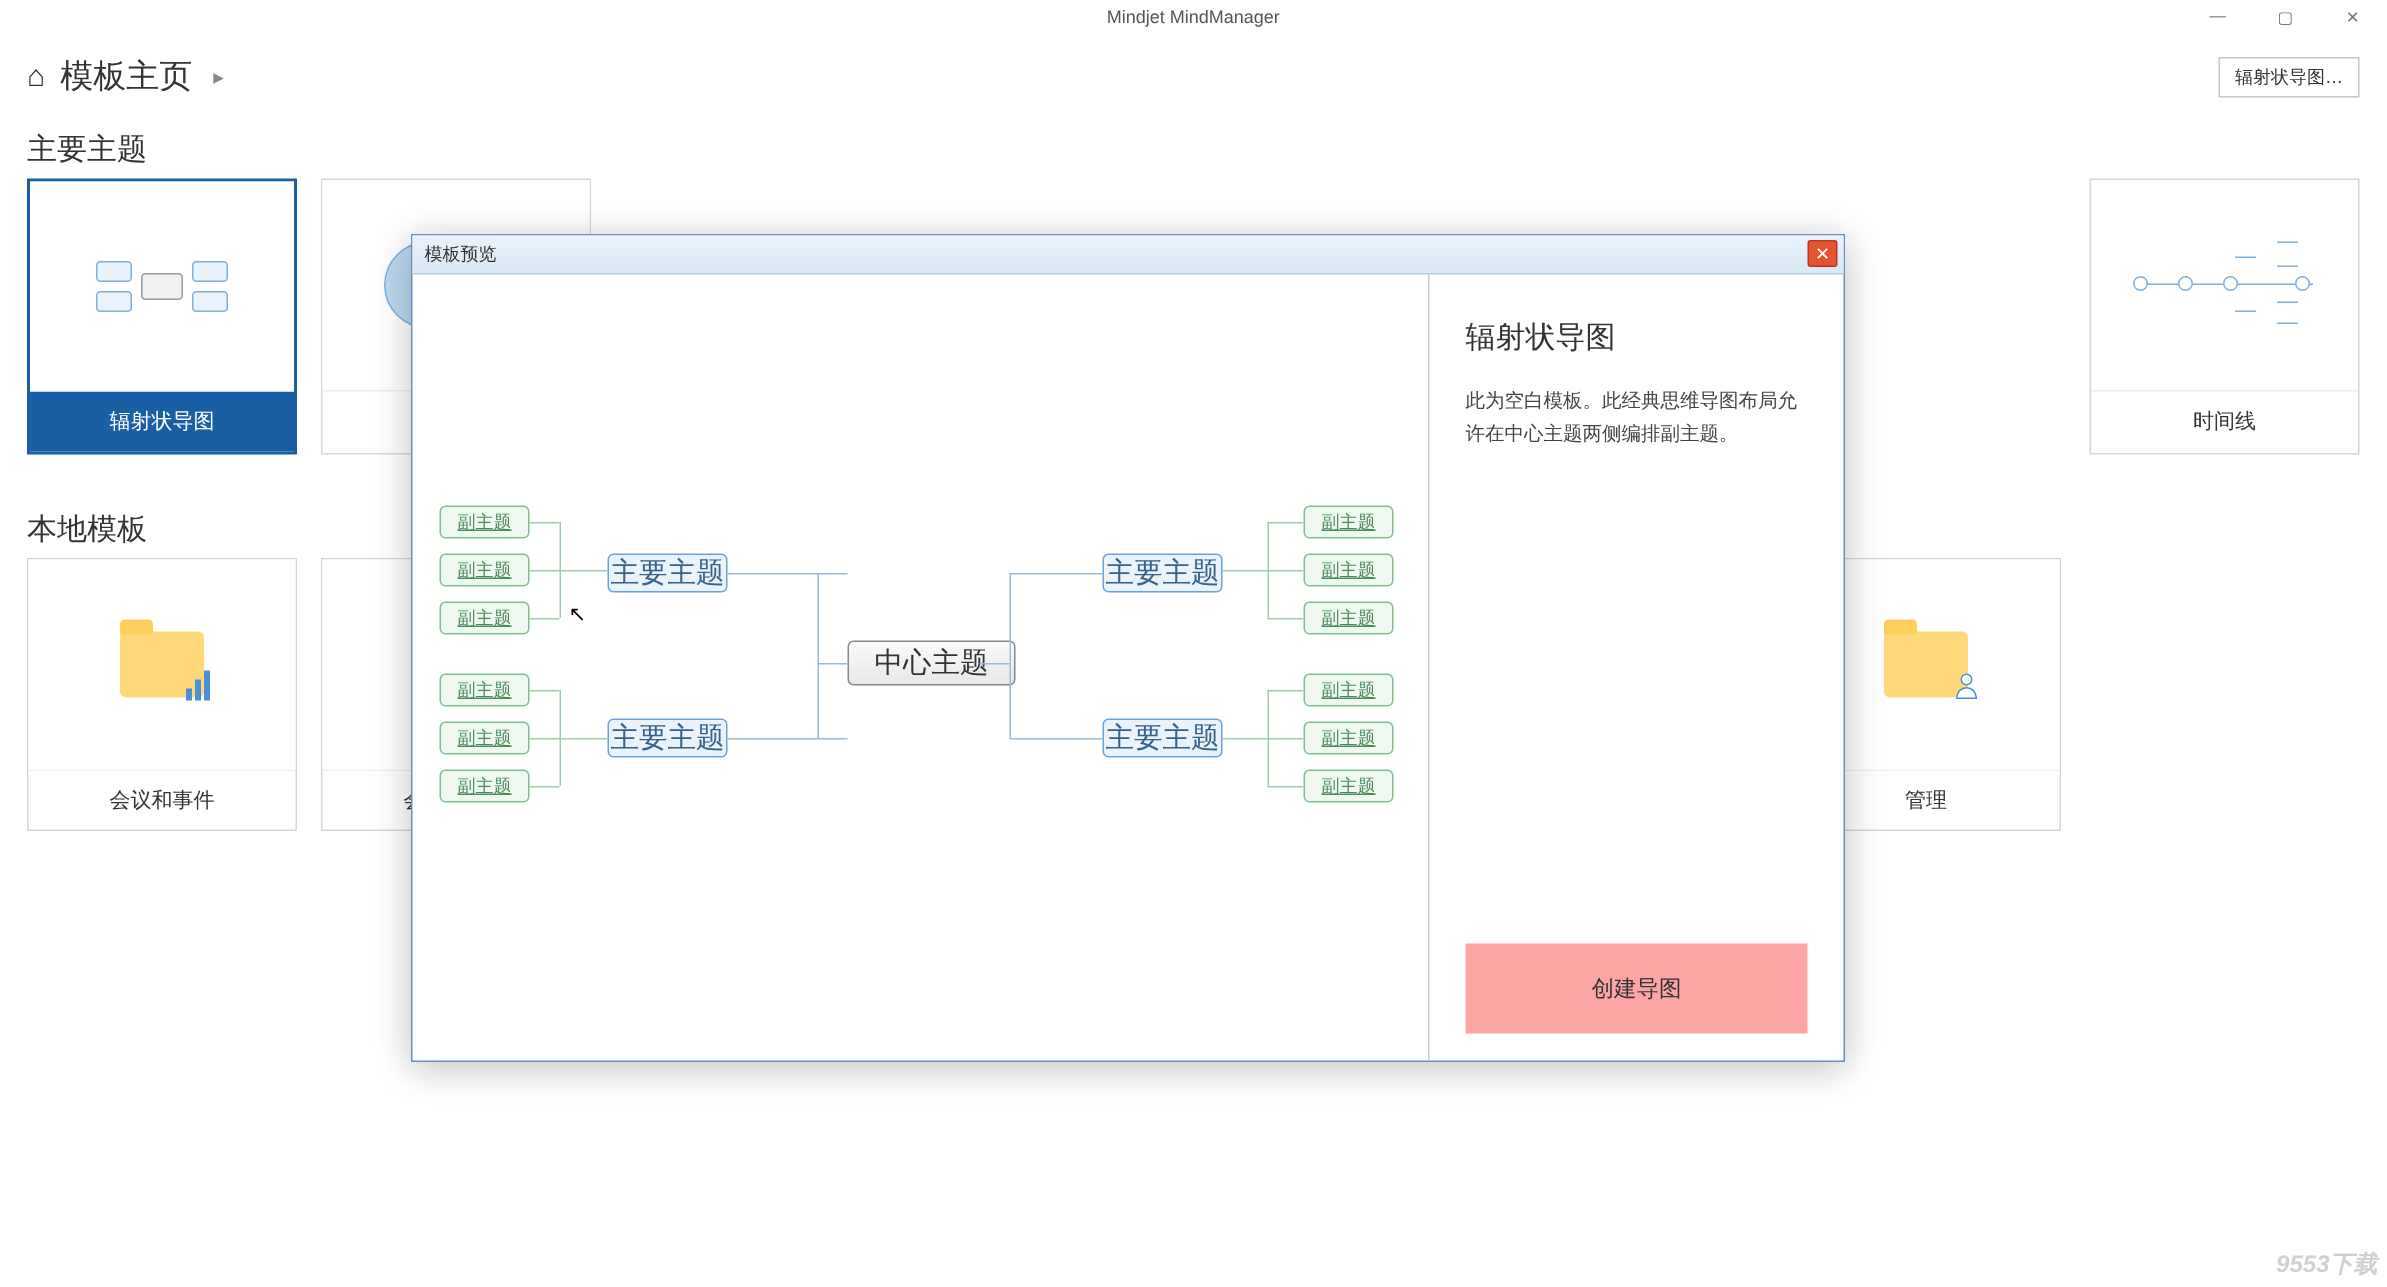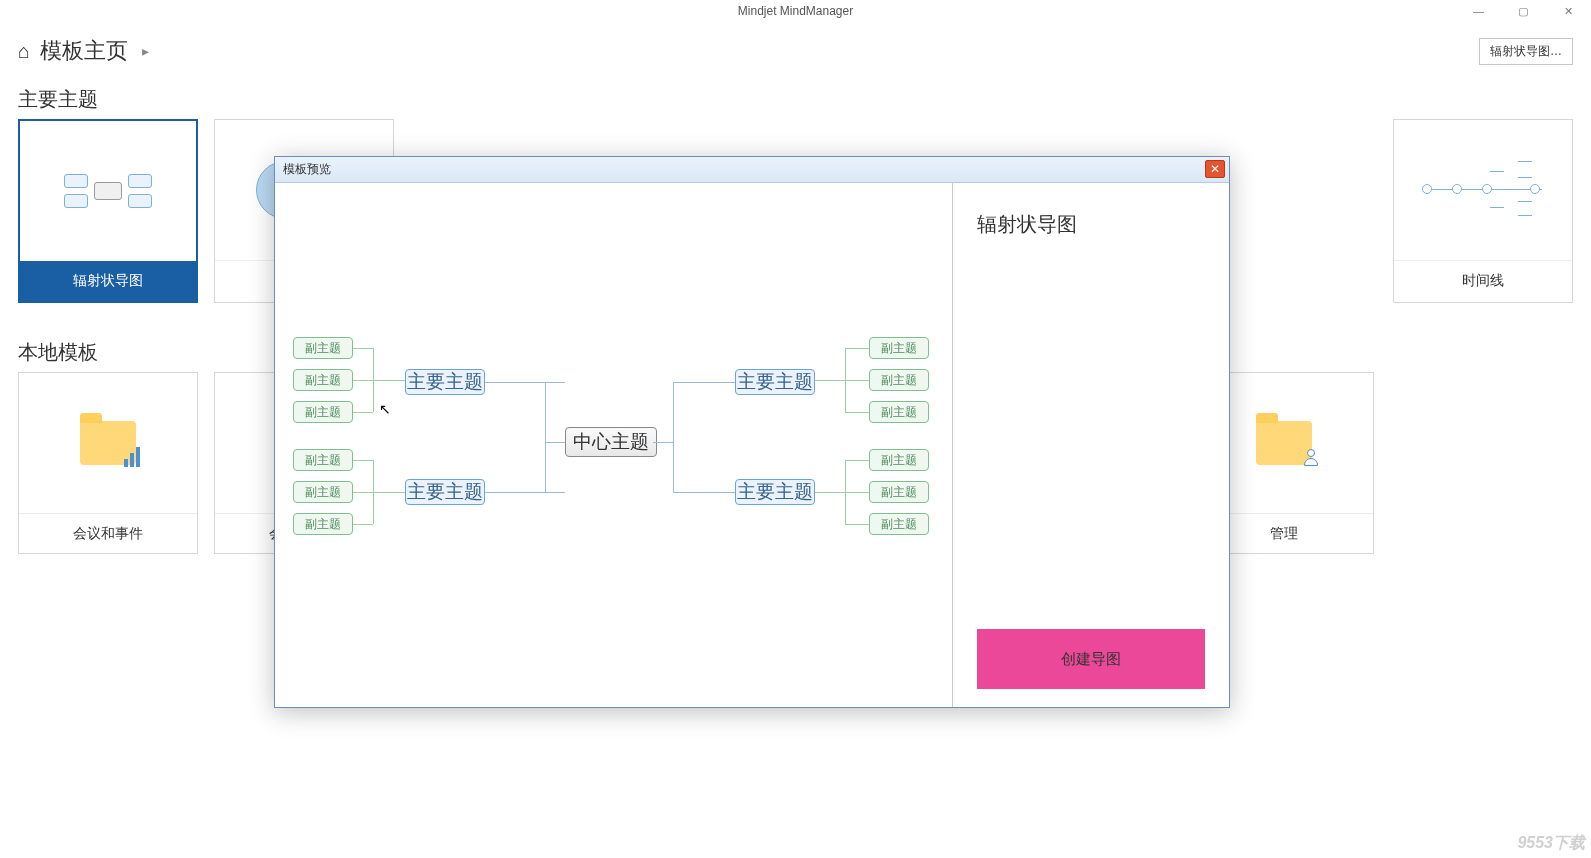--- a/index.html
+++ b/index.html
@@ -54,28 +54,28 @@
 
 
 .modal-overlay { position: absolute; top: 134px; left: 274px; width: 956px; height: 552px; border: 1px solid #6a8fbf; background: #fff; box-shadow: 0 4px 24px rgba(0,0,0,0.25); z-index: 100; display: flex; flex-direction: column; }
 .modal-title { height: 26px; background: linear-gradient(#eaf3fb, #d9e8f6); border-bottom: 1px solid #b8c8dc; display: flex; align-items: center; padding: 0 8px; font-size: 12px; color: #333; position: relative; }
 .modal-close { position: absolute; right: 4px; top: 3px; width: 20px; height: 18px; background: #e6532f; border: 1px solid #b33a1f; border-radius: 2px; display: flex; align-items: center; justify-content: center; color: #fff; font-size: 12px; cursor: pointer; }
 .modal-body { flex: 1; display: flex; }
 .preview-pane { flex: 1; border-right: 1px solid #ccc; position: relative; }
 .info-pane { width: 276px; padding: 28px 24px 18px 24px; display: flex; flex-direction: column; }
 .info-title { font-size: 20px; color: #333; margin-bottom: 18px; }
 .info-desc { font-size: 13px; color: #444; line-height: 1.7; }
-.create-btn { margin-top: auto; height: 60px; background: #ec4899; border: none; font-size: 15px; color: #333; cursor: pointer; }
+.create-btn { margin-top: auto; height: 60px; background: #fca5a5; border: none; font-size: 15px; color: #333; cursor: pointer; }
 
 
 .mm-preview { position: absolute; inset: 0; }
 .node { position: absolute; border-radius: 4px; display: flex; align-items: center; justify-content: center; font-size: 19px; }
-.n-center { width: 92px; height: 30px; border: 1.5px solid #888; background: linear-gradient(#fafafa,#e8e8e8); color: #333; }
+.n-center { width: 112px; height: 30px; border: 1.5px solid #888; background: linear-gradient(#fafafa,#e8e8e8); color: #333; }
 .n-main { width: 80px; height: 26px; border: 1.5px solid #6aa3d9; background: #eaf3fb; color: #36628c; }
-.n-sub { width: 60px; height: 22px; border: 1.5px solid #7fc08e; background: #eef8f0; color: #4c8a5a; font-size: 12px; }
+.n-sub { width: 60px; height: 22px; border: 1.5px solid #7fc08e; background: #eef8f0; color: #4c8a5a; font-size: 12px; text-decoration: underline; }
 .link { position: absolute; border-top: 1.5px solid #9db9d6; }
 .linkv { position: absolute; border-left: 1.5px solid #9db9d6; }
 .linkg { border-color: #9ccfa8; }
 
 
 .venn { position: relative; width: 96px; height: 70px; }
 .venn .circ { position: absolute; width: 58px; height: 58px; border-radius: 50%; }
 .venn .c1 { left: 0; top: 6px; background: rgba(120,180,230,0.5); border: 1px solid #7db0df; }
 .venn .c2 { left: 34px; top: 6px; background: rgba(200,200,200,0.5); border: 1px solid #bbb; }
 
@@ -292,20 +292,21 @@
             <div class="linkv linkg" style="left:570px; top:277px; height:64px;"></div>
             <div class="link linkg" style="left:540px; top:309px; width:54px;"></div>
             <div class="link linkg" style="left:570px; top:277px; width:24px;"></div>
             <div class="link linkg" style="left:570px; top:341px; width:24px;"></div>
 
             <span class="cursor-icon" style="left:104px; top:218px;">↖</span>
           </div>
         </div>
         <div class="info-pane">
           <div class="info-title">辐射状导图</div>
+          <div class="info-desc">此为空白模板。此经典思维导图布局允许在中心主题两侧编排副主题。</div>
           <button class="create-btn">创建导图</button>
         </div>
       </div>
     </div>
 
   </div>
 </div>
 
 <div class="watermark">9553下载</div>
 

